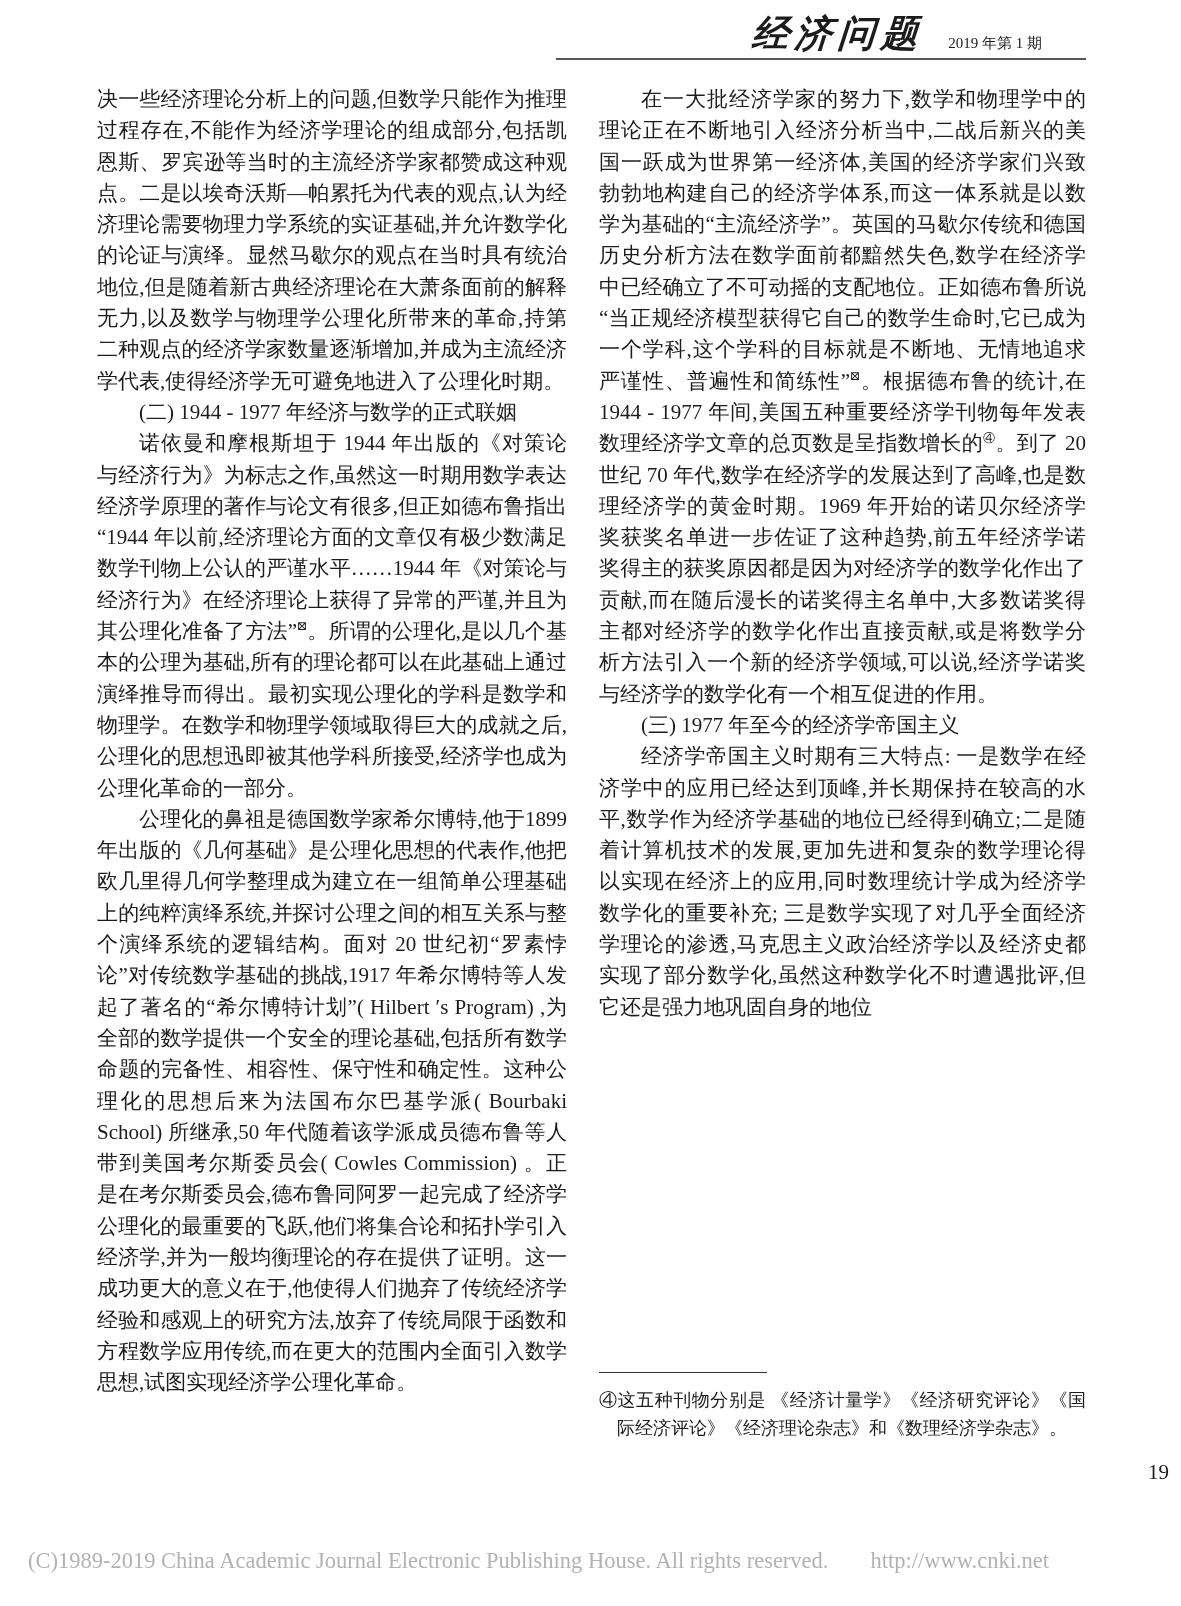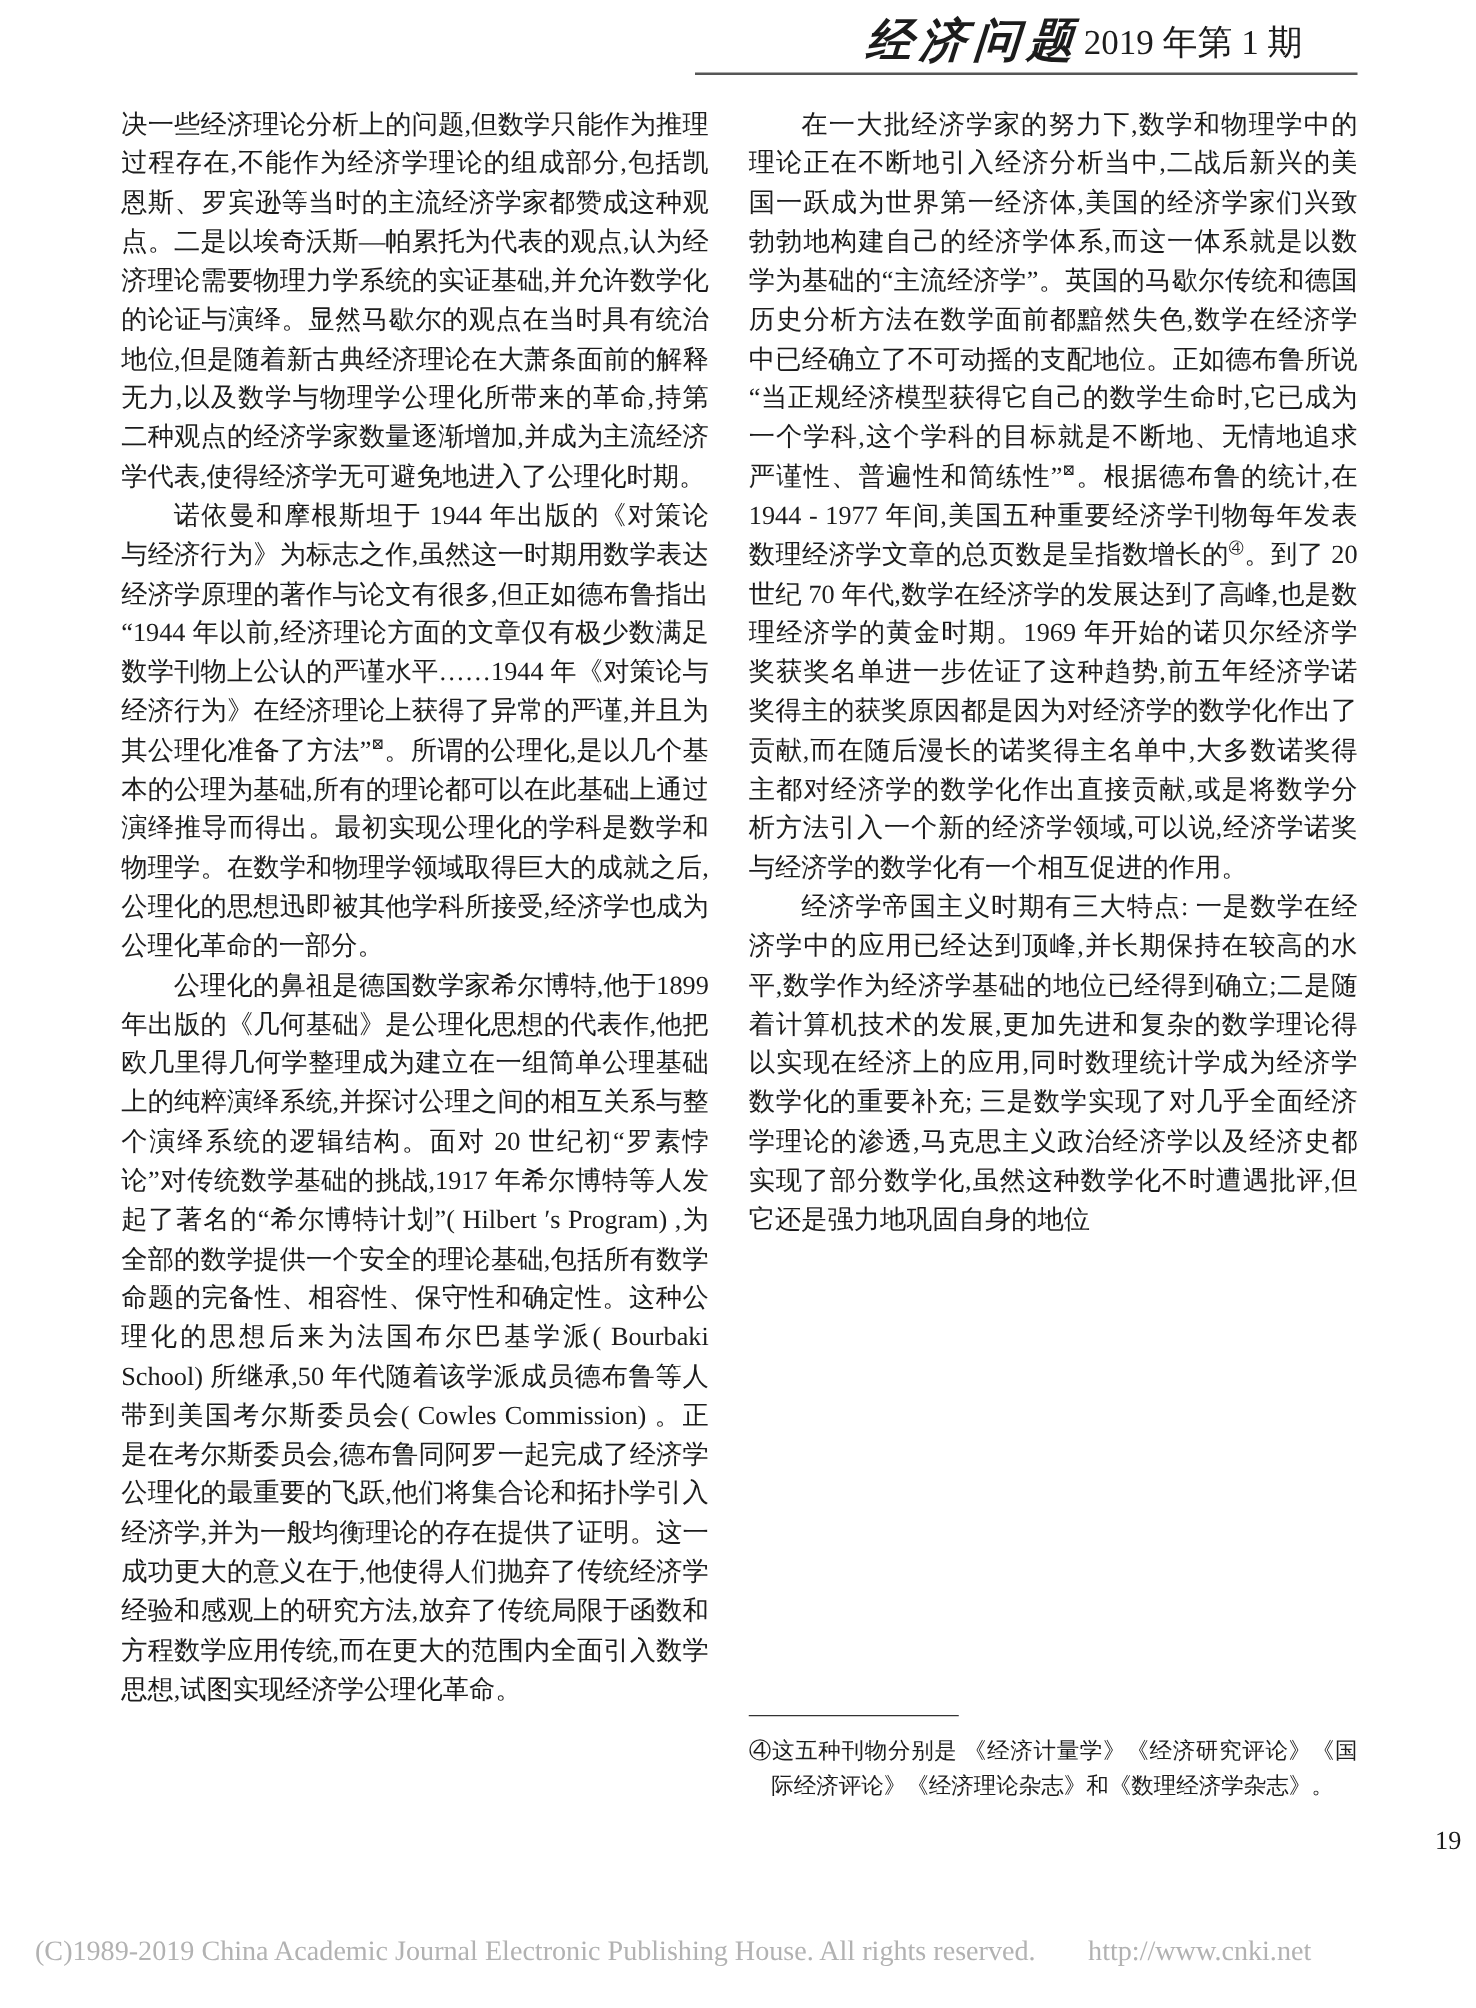--- a/index.html
+++ b/index.html
@@ -16,21 +16,21 @@
     position:absolute;left:556px;top:10px;width:530px;height:50px;
     border-bottom:2px solid #565656;
     display:flex;align-items:flex-end;justify-content:flex-end;
     padding-right:44px;box-sizing:border-box;padding-bottom:6px;
   }
   .logo{
     font-size:37px;font-weight:bold;font-style:italic;
     letter-spacing:6px;line-height:1;
     transform:skewX(-4deg);
   }
-  .issue{font-size:28px;margin-left:2px;line-height:1.2;}
+  .issue{font-size:15px;margin-left:24px;line-height:1.2;}
   
   .col{position:absolute;top:84px;font-size:21px;line-height:31.3px;}
   .col-left{left:97px;width:470px;}
   .col-right{left:599px;width:487px;}
   .para{margin:0;text-align:justify;text-justify:inter-ideograph;}
   .indent{text-indent:2em;}
   sup.ref{font-size:12px;line-height:0;vertical-align:super;}
   
   .footnote-block{position:absolute;left:599px;top:1372px;width:487px;}
   .fn-rule{width:168px;height:0;border-top:1.5px solid #333;margin-bottom:14px;}
@@ -52,25 +52,27 @@
 
 <div class="page">
 
   <header class="header">
     <span class="logo">经济问题</span>
     <span class="issue">2019 年第 1 期</span>
   </header>
 
   <div class="col col-left">
       <p class="para">决一些经济理论分析上的问题,但数学只能作为推理过程存在,不能作为经济学理论的组成部分,包括凯恩斯、罗宾逊等当时的主流经济学家都赞成这种观点。二是以埃奇沃斯—帕累托为代表的观点,认为经济理论需要物理力学系统的实证基础,并允许数学化的论证与演绎。显然马歇尔的观点在当时具有统治地位,但是随着新古典经济理论在大萧条面前的解释无力,以及数学与物理学公理化所带来的革命,持第二种观点的经济学家数量逐渐增加,并成为主流经济学代表,使得经济学无可避免地进入了公理化时期。</p>
+      <p class="para indent">(二) 1944 - 1977 年经济与数学的正式联姻</p>
       <p class="para indent">诺依曼和摩根斯坦于 1944 年出版的《对策论与经济行为》为标志之作,虽然这一时期用数学表达经济学原理的著作与论文有很多,但正如德布鲁指出“1944 年以前,经济理论方面的文章仅有极少数满足数学刊物上公认的严谨水平……1944 年《对策论与经济行为》在经济理论上获得了异常的严谨,并且为其公理化准备了方法”<sup class="ref">⊠</sup>。所谓的公理化,是以几个基本的公理为基础,所有的理论都可以在此基础上通过演绎推导而得出。最初实现公理化的学科是数学和物理学。在数学和物理学领域取得巨大的成就之后,公理化的思想迅即被其他学科所接受,经济学也成为公理化革命的一部分。</p>
       <p class="para indent">公理化的鼻祖是德国数学家希尔博特,他于1899 年出版的《几何基础》是公理化思想的代表作,他把欧几里得几何学整理成为建立在一组简单公理基础上的纯粹演绎系统,并探讨公理之间的相互关系与整个演绎系统的逻辑结构。面对 20 世纪初“罗素悖论”对传统数学基础的挑战,1917 年希尔博特等人发起了著名的“希尔博特计划”( Hilbert ′s Program) ,为全部的数学提供一个安全的理论基础,包括所有数学命题的完备性、相容性、保守性和确定性。这种公理化的思想后来为法国布尔巴基学派( Bourbaki School) 所继承,50 年代随着该学派成员德布鲁等人带到美国考尔斯委员会( Cowles Commission) 。正是在考尔斯委员会,德布鲁同阿罗一起完成了经济学公理化的最重要的飞跃,他们将集合论和拓扑学引入经济学,并为一般均衡理论的存在提供了证明。这一成功更大的意义在于,他使得人们抛弃了传统经济学经验和感观上的研究方法,放弃了传统局限于函数和方程数学应用传统,而在更大的范围内全面引入数学思想,试图实现经济学公理化革命。</p>
     </div>
   <div class="col col-right">
       <p class="para indent">在一大批经济学家的努力下,数学和物理学中的理论正在不断地引入经济分析当中,二战后新兴的美国一跃成为世界第一经济体,美国的经济学家们兴致勃勃地构建自己的经济学体系,而这一体系就是以数学为基础的“主流经济学”。英国的马歇尔传统和德国历史分析方法在数学面前都黯然失色,数学在经济学中已经确立了不可动摇的支配地位。正如德布鲁所说“当正规经济模型获得它自己的数学生命时,它已成为一个学科,这个学科的目标就是不断地、无情地追求严谨性、普遍性和简练性”<sup class="ref">⊠</sup>。根据德布鲁的统计,在 1944 - 1977 年间,美国五种重要经济学刊物每年发表数理经济学文章的总页数是呈指数增长的<sup class="ref">④</sup>。到了 20 世纪 70 年代,数学在经济学的发展达到了高峰,也是数理经济学的黄金时期。1969 年开始的诺贝尔经济学奖获奖名单进一步佐证了这种趋势,前五年经济学诺奖得主的获奖原因都是因为对经济学的数学化作出了贡献,而在随后漫长的诺奖得主名单中,大多数诺奖得主都对经济学的数学化作出直接贡献,或是将数学分析方法引入一个新的经济学领域,可以说,经济学诺奖与经济学的数学化有一个相互促进的作用。</p>
+      <p class="para indent">(三) 1977 年至今的经济学帝国主义</p>
       <p class="para indent">经济学帝国主义时期有三大特点: 一是数学在经济学中的应用已经达到顶峰,并长期保持在较高的水平,数学作为经济学基础的地位已经得到确立;二是随着计算机技术的发展,更加先进和复杂的数学理论得以实现在经济上的应用,同时数理统计学成为经济学数学化的重要补充; 三是数学实现了对几乎全面经济学理论的渗透,马克思主义政治经济学以及经济史都实现了部分数学化,虽然这种数学化不时遭遇批评,但它还是强力地巩固自身的地位</p>
     </div>
 
   <div class="footnote-block">
     <div class="fn-rule"></div>
     <p class="footnote"><span>④</span><span>这五种刊物分别是 《经济计量学》《经济研究评论》《国际经济评论》《经济理论杂志》和《数理经济学杂志》。</span></p>
   </div>
 
   <div class="page-number">19</div>
 

